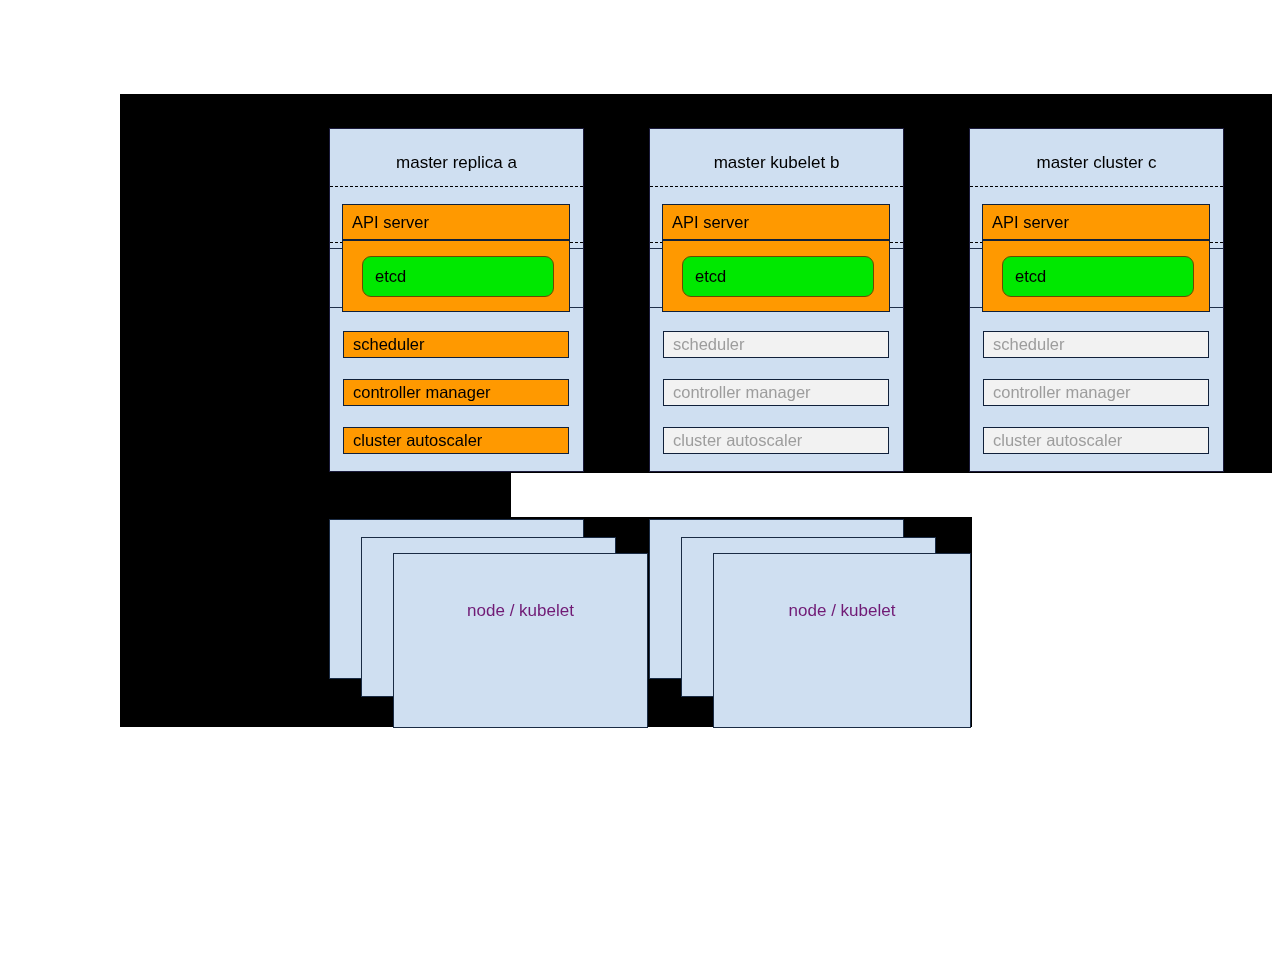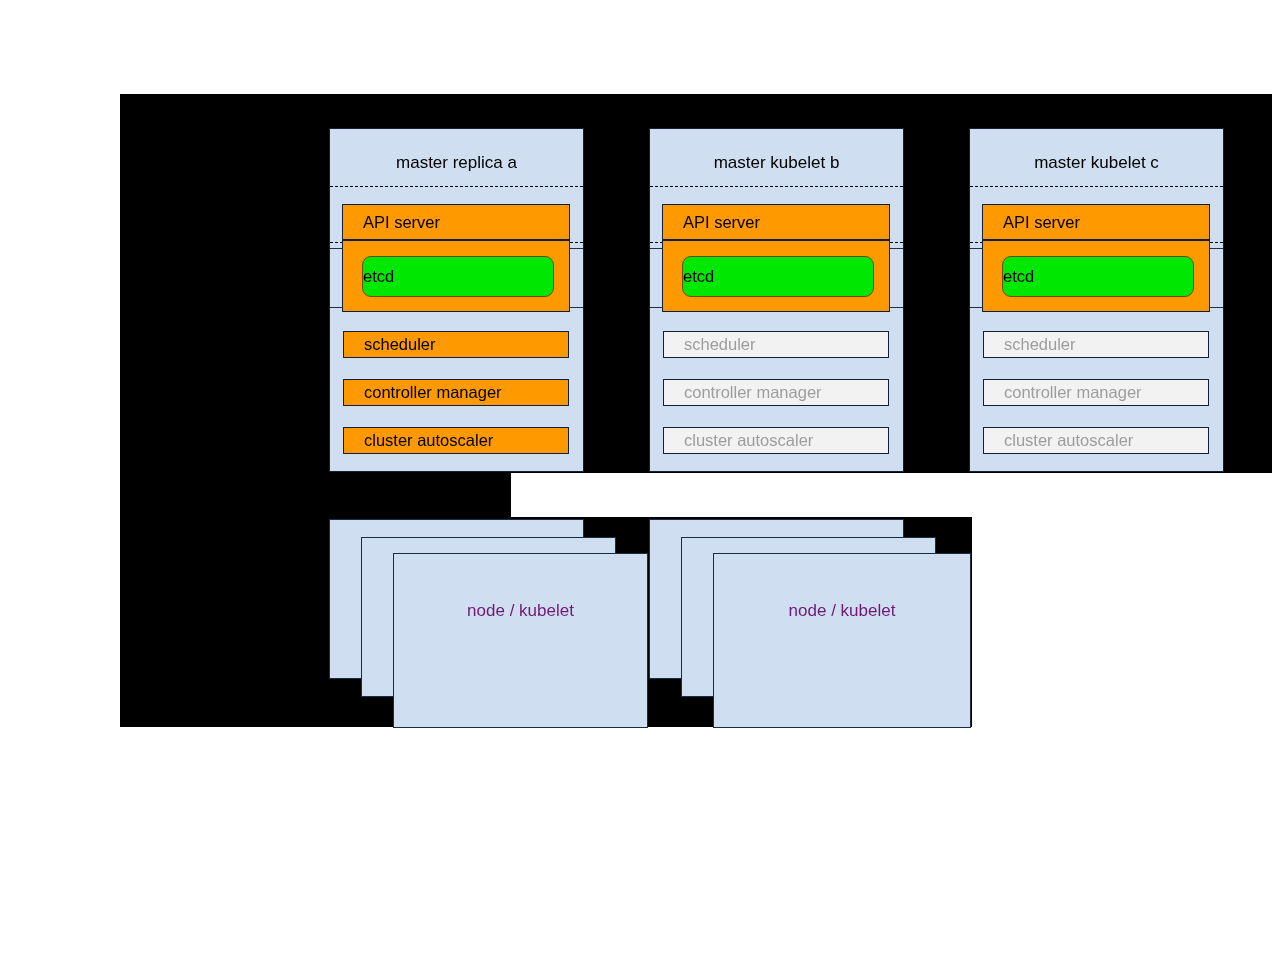--- a/index.html
+++ b/index.html
@@ -60,21 +60,21 @@
 
   
   .chip {
     position: absolute;
     box-sizing: border-box;
     border: 1.2px solid #10203a;
     font-size: 16.5px;
     line-height: 1;
     display: flex;
     align-items: center;
-    padding-left: 20px;
+    padding-left: 9px;
   }
   .chip.active {
     background: #ff9900;
     color: #000000;
   }
   .chip.inactive {
     background: #f2f2f2;
     color: #9d9d9d;
   }
 
@@ -88,20 +88,21 @@
   .etcd-pill {
     position: absolute;
     background: #00e800;
     border: 1.2px solid #6b4a00;
     border-radius: 9px;
     box-sizing: border-box;
     font-size: 16.5px;
     color: #000000;
     display: flex;
     align-items: center;
+    padding-left: 12px;
     line-height: 1;
   }
 
   
   .node-layer {
     position: absolute;
     background: #cfdff1;
     border: 1.3px solid #1a2b44;
     box-sizing: border-box;
   }
@@ -167,21 +168,21 @@
     <span>scheduler</span>
   </div>
   <div class="chip inactive" style="left:663px; top:379px; width:226px; height:27px;">
     <span>controller manager</span>
   </div>
   <div class="chip inactive" style="left:663px; top:427px; width:226px; height:27px;">
     <span>cluster autoscaler</span>
   </div>
 
   <div class="replica" style="left:969px; top:128px; width:255px; height:344px;">
-    <div class="replica-title" style="top:25px;">master kubelet c</div>
+    <div class="replica-title" style="top:25px;">master cluster c</div>
     <div class="dash-sep" style="top:57px;"></div>
     <div class="solid-sep" style="top:119px;"></div>
     <div class="solid-sep" style="top:178px;"></div>
   </div>
   <div class="chip active" style="left:982px; top:204px; width:228px; height:36px;">
     <span>API server</span>
   </div>
   <div class="dash-sep" style="left:970px; width:253px; top:242px;"></div>
   <div class="etcd-band" style="left:982px; top:240px; width:228px; height:72px;"></div>
   <div class="etcd-pill" style="left:1002px; top:256px; width:192px; height:41px;">

